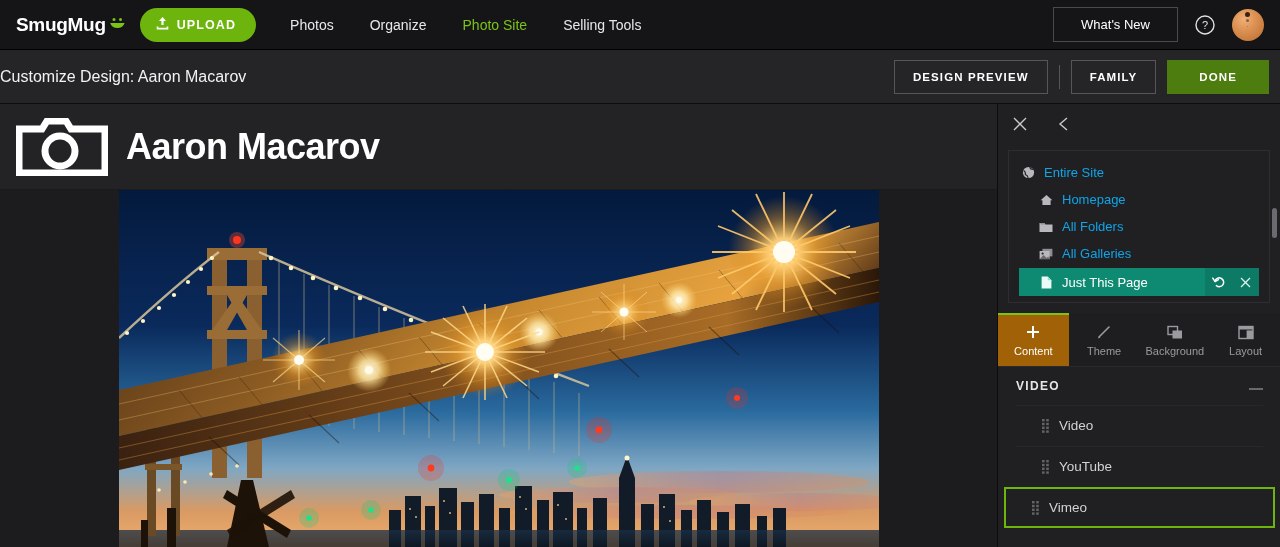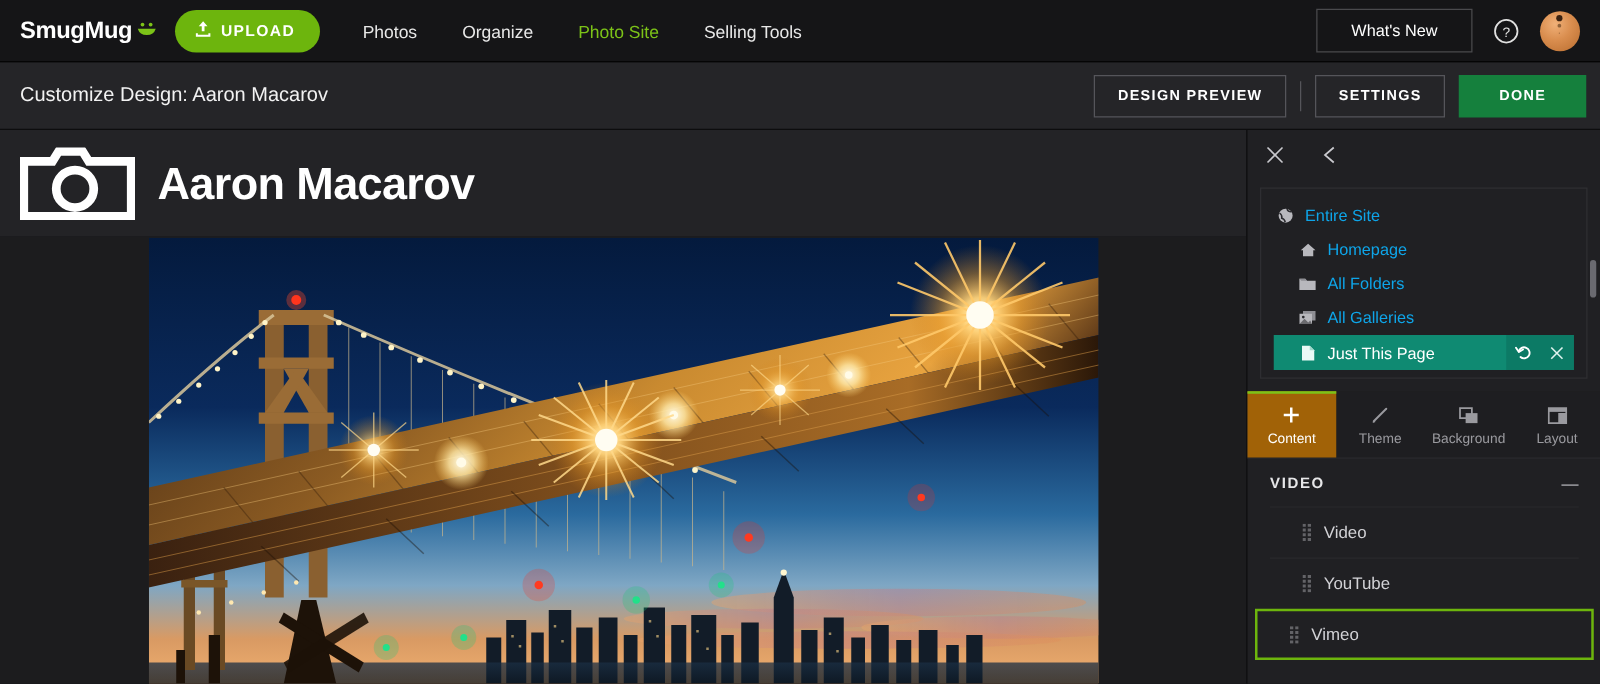--- a/index.html
+++ b/index.html
@@ -49,30 +49,30 @@
     box-shadow: 0 6px 0 -1px rgba(70,40,15,.55), 0 12px 0 -2px rgba(70,40,15,.4);
   }
 
   
   .customize-bar {
     position: absolute; top: 50px; left: 0; width: 1280px; height: 54px;
     background: #252528;
     display: flex; align-items: center;
     border-bottom: 1px solid #0d0d0e;
   }
-  .customize-title { margin-left: 16px; color: #f2f2f2; font-size: 16px; }
+  .customize-title { margin-left: 0; color: #f2f2f2; font-size: 16px; }
   .customize-actions { margin-left: auto; display: flex; align-items: center; margin-right: 11px; }
   .btn-outline {
     border: 1px solid #55555a; background: transparent; color: #fff;
     font-size: 11.5px; font-weight: bold; letter-spacing: 1.1px;
     padding: 10px 18px; cursor: pointer; font-family: "Liberation Sans", sans-serif;
   }
   .bar-sep { width: 1px; height: 24px; background: #55555a; margin: 0 11px; }
   .btn-done {
-    background: #15803d; border: none; color: #fff;
+    background: #4d7c0f; border: none; color: #fff;
     font-size: 11.5px; font-weight: bold; letter-spacing: 1.1px;
     padding: 11px 32px; cursor: pointer; margin-left: 11px;
     font-family: "Liberation Sans", sans-serif;
   }
 
   
   .preview {
     position: absolute; top: 104px; left: 0; width: 997px; height: 443px;
     background: #1c1c1e; overflow: hidden;
   }
@@ -188,21 +188,21 @@
       </span>
       <div class="avatar"></div>
     </div>
   </div>
 
   <div class="customize-bar">
     <span class="customize-title">Customize Design: Aaron Macarov</span>
     <div class="customize-actions">
       <button class="btn-outline">DESIGN PREVIEW</button>
       <span class="bar-sep"></span>
-      <button class="btn-outline">SETTINGS</button>
+      <button class="btn-outline">FAMILY</button>
       <button class="btn-done">DONE</button>
     </div>
   </div>
 
   <div class="preview">
     <div class="site-header">
       <span class="camera-logo">
         <svg width="92" height="58" viewBox="0 0 92 58">
           <path d="M3 11 H26 L31 3 H50 L55 11 H89 V55 H3 Z" fill="none" stroke="#fff" stroke-width="7"></path>
           <circle cx="44" cy="33" r="15" fill="none" stroke="#fff" stroke-width="7"></circle>

